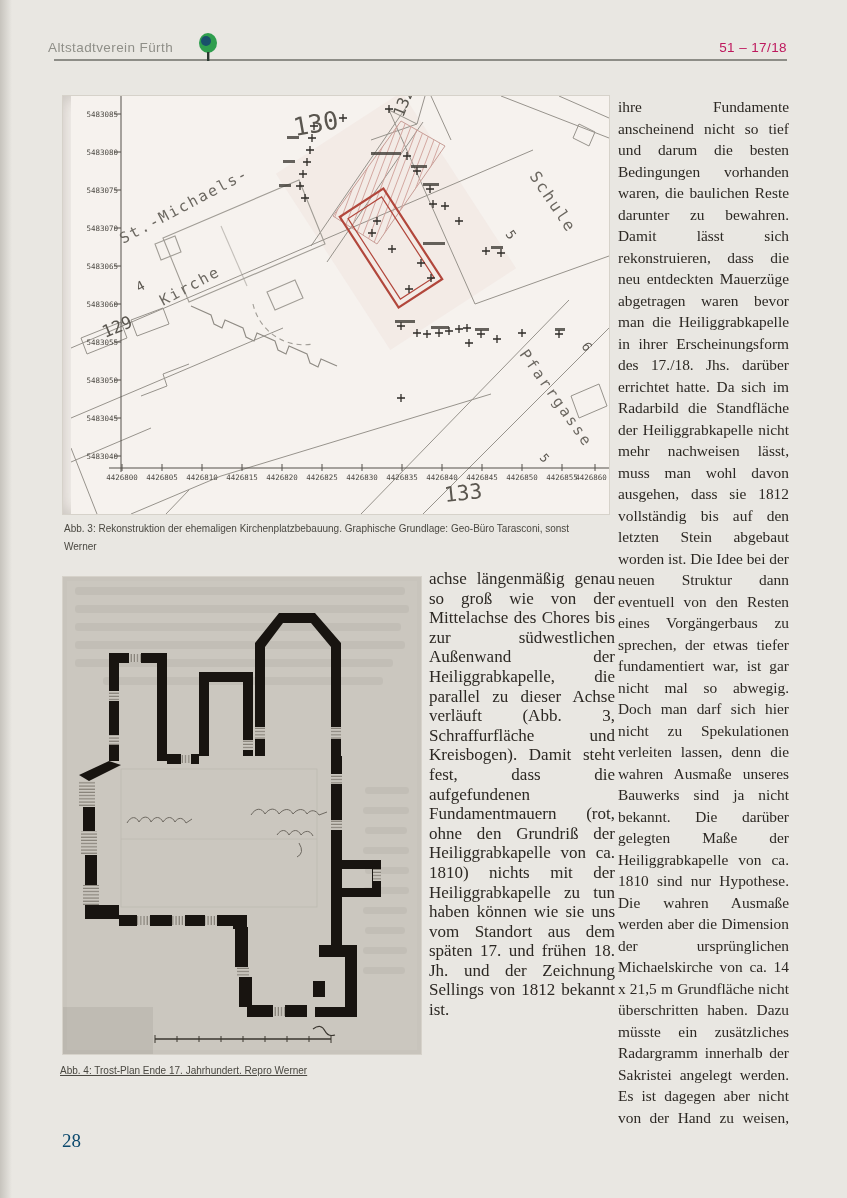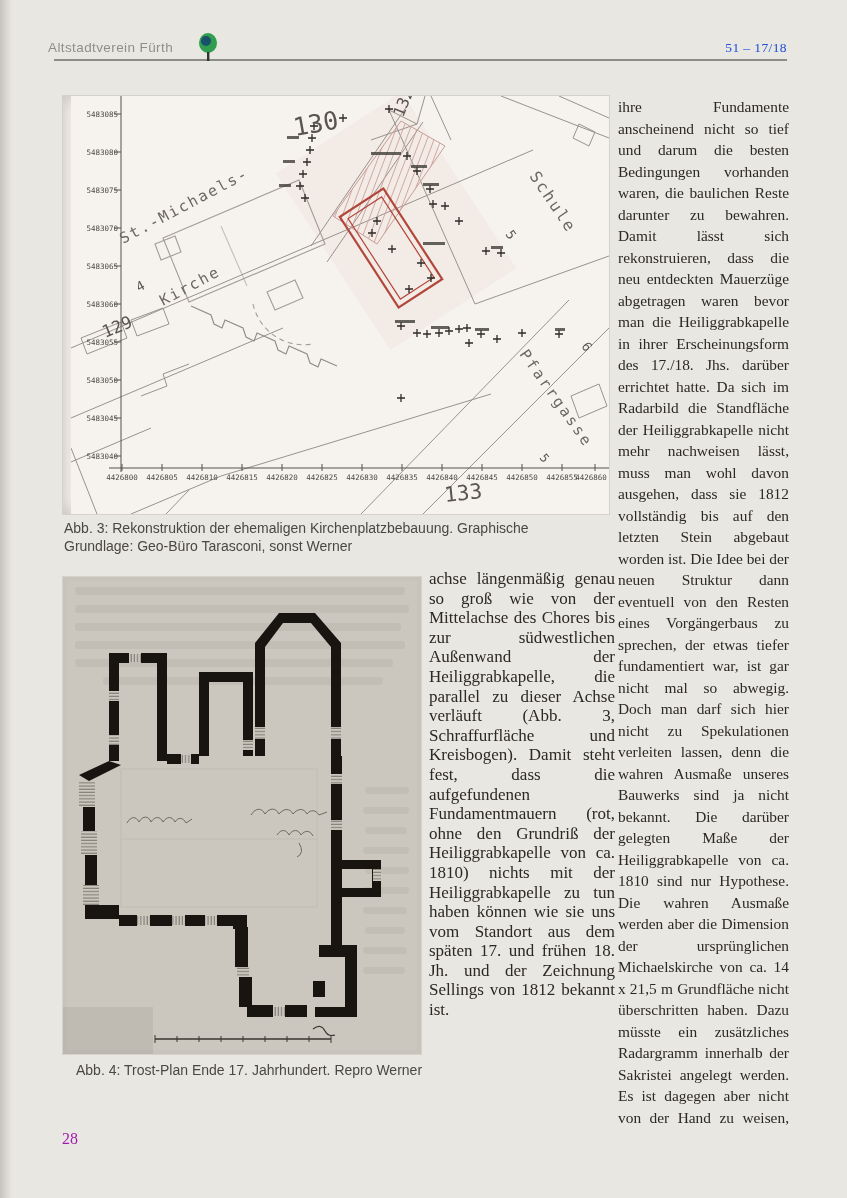--- a/index.html
+++ b/index.html
@@ -8,36 +8,36 @@
     background:#e9e7e2;overflow:hidden;
     font-family:"Liberation Serif",serif;
   }
   .page::before{
     content:"";position:absolute;left:0;top:0;bottom:0;width:12px;
     background:linear-gradient(90deg,rgba(110,104,94,.28),rgba(110,104,94,0));
     pointer-events:none;z-index:5;
   }
   .hdr-left{position:absolute;left:48px;top:40px;font-family:Liberation Sans, sans-serif;
     font-size:13.5px;color:#8f8f88;letter-spacing:.4px;}
-  .hdr-right{position:absolute;right:60px;top:40px;font-family:Liberation Serif, serif;
-    font-size:13.5px;color:#1d4ed8;letter-spacing:.4px;}
+  .hdr-right{position:absolute;right:60px;top:40px;font-family:Liberation Sans, sans-serif;
+    font-size:13.5px;color:#be185d;letter-spacing:.4px;}
   .hdr-rule{position:absolute;left:54px;top:59px;width:733px;height:2px;background:#8d8d87;}
   .tree{position:absolute;left:196px;top:32px;z-index:6;}
   .photo{position:absolute;box-shadow:inset 0 0 18px rgba(80,70,58,.30);border:1px solid #d6d2ca;}
   .fig3{left:62px;top:95px;width:538px;height:418px;background:#f6f2ee;padding-left:8px;}
   .fig4{left:62px;top:576px;width:358px;height:477px;background:#c8c4bc;}
-  .cap{position:absolute;font-family:"Liberation Sans",sans-serif;font-size:14px;
+  .cap{position:absolute;font-family:"Liberation Sans",sans-serif;font-size:10px;
     line-height:17.5px;color:#4a4841;}
   .cap3{left:64px;top:520px;width:535px;}
-  .cap4{left:76px;top:1062px;width:356px;}
+  .cap4{left:60px;top:1062px;width:356px;text-decoration:underline;}
   .col{position:absolute;text-align:justify;color:#2c2823;overflow:hidden;}
   .col p{margin:0 0 14px;hyphens:auto;-webkit-hyphens:auto;}
   .col-mid{left:429px;top:569px;width:186px;height:556px;font-size:17px;line-height:19.6px;}
   .col-right{left:618px;top:96px;width:171px;height:1030px;font-size:15.4px;line-height:21.5px;}
-  .pagenum{position:absolute;left:62px;top:1130px;font-size:16px;color:#a21caf;
+  .pagenum{position:absolute;left:62px;top:1130px;font-size:19px;color:#0c4a6e;
     font-family:"Liberation Serif",serif;}
   svg text{user-select:none;}
 </style>
 </head>
 <body>
 
 <div class="page">
 
   <span class="hdr-left">Altstadtverein Fürth</span>
 

